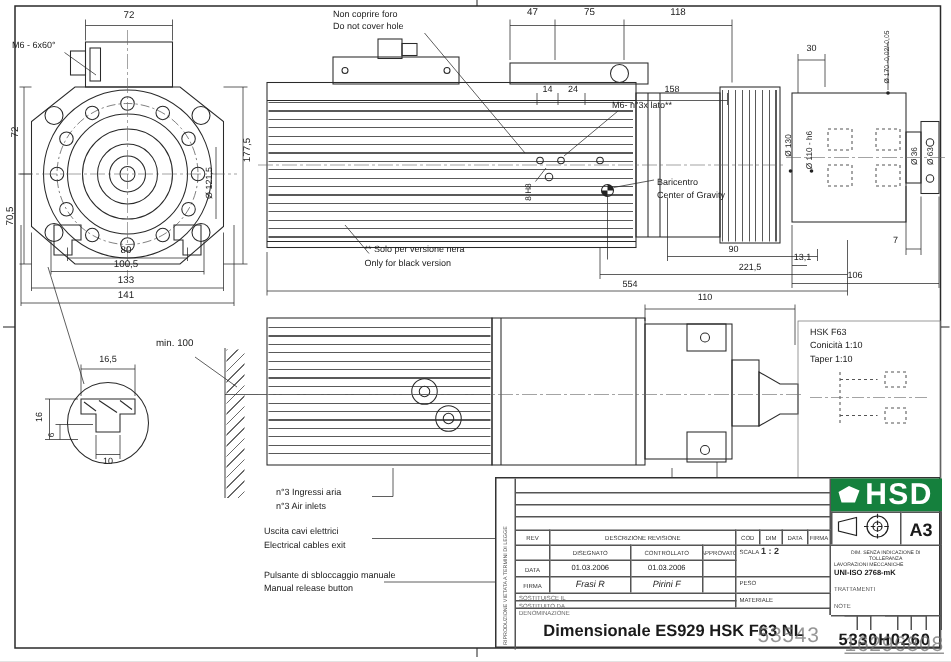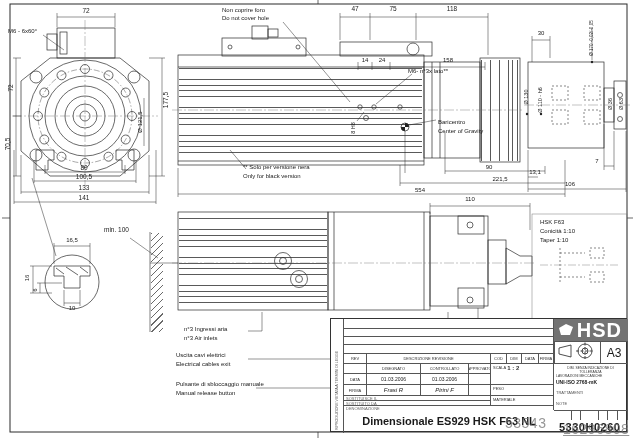--- a/index.html
+++ b/index.html
@@ -14,21 +14,21 @@
     background:repeating-linear-gradient(135deg,#444 0px,#444 0.8px,transparent 0.8px,transparent 5px);}
   .lbl{position:absolute;white-space:nowrap;line-height:1;transform:translate(-50%,-50%);}
   .lbl.left{transform:translate(0,-50%);}
   .lbl.rot{transform:translate(-50%,-50%) rotate(-90deg);}
   
   .tb{position:absolute;box-sizing:border-box;border:1px solid #333;background:#fff;}
   .cell{position:absolute;box-sizing:border-box;border-right:0.5px solid #555;border-top:0.5px solid #555;
         overflow:hidden;display:flex;align-items:center;justify-content:center;text-align:center;}
   .cell.nl{justify-content:flex-start;padding-left:2px;}
   .t4{font-size:4px;color:#333;} .t5{font-size:5px;} .t6{font-size:6px;}
-  .banner{position:absolute;background:#737373;color:#fff;display:flex;align-items:center;justify-content:flex-end;
+  .banner{position:absolute;background:#15803d;color:#fff;display:flex;align-items:center;justify-content:flex-end;
           padding-right:6px;box-sizing:border-box;}
   .banner .brand{font-size:20px;font-weight:bold;letter-spacing:1px;}
   .bigtitle{position:absolute;font-weight:bold;font-size:11px;display:flex;align-items:center;justify-content:center;}
   .code{position:absolute;font-weight:bold;font-size:11px;letter-spacing:.5px;}
   .wm{position:absolute;color:rgba(110,110,110,.72);font-size:14px;letter-spacing:.5px;z-index:9;}
   .vtext{position:absolute;transform:rotate(-90deg);transform-origin:left top;font-size:3.6px;color:#555;white-space:nowrap;}
 </style>
 </head>
 <body>
 
@@ -362,21 +362,21 @@
     </div>
     <div class="cell" style="left:223px;top:22px;width:47px;height:22px;border-left:0.5px solid #555;">
       <svg width="44" height="18" viewBox="0 0 44 18" stroke="#222" stroke-width="0.8" fill="none">
         <polygon points="4,6 16,3 16,15 4,12"></polygon>
         <circle cx="30" cy="9" r="7"></circle>
           <circle cx="30" cy="9" r="3"></circle>
         <line x1="21" y1="9" x2="39" y2="9" stroke-dasharray="3 1.5"></line>
         <line x1="30" y1="0.5" x2="30" y2="17.5" stroke-dasharray="3 1.5"></line>
       </svg>
     </div>
-    <div class="cell" style="left:270px;top:22px;width:27px;height:22px;font-size:12px;font-weight:normal;">A3</div>
+    <div class="cell" style="left:270px;top:22px;width:27px;height:22px;font-size:12px;font-weight:bold;">A3</div>
     <div class="cell nl" style="left:223px;top:44px;width:74px;height:47px;flex-direction:column;align-items:flex-start;justify-content:flex-start;padding:2px;">
       <span class="t4" style="font-size:3.4px;">DIM. SENZA INDICAZIONE DI TOLLERANZA</span>
       <span class="t4" style="font-size:3.4px;">LAVORAZIONI MECCANICHE</span>
       <span class="t5" style="font-weight:bold;margin-top:1px;">UNI-ISO 2768-mK</span>
       <span class="t4" style="margin-top:5px;color:#555;">TRATTAMENTI</span>
       <span class="t4" style="margin-top:6px;color:#555;">NOTE</span>
     </div>
 
     <div class="cell" style="left:223px;top:91px;width:74px;height:10px;"></div>
     <div class="cell" style="left:232px;top:91px;width:9px;height:10px;"></div>

